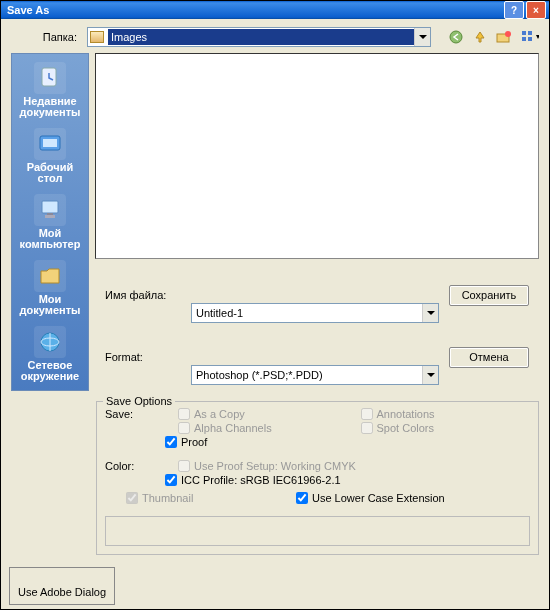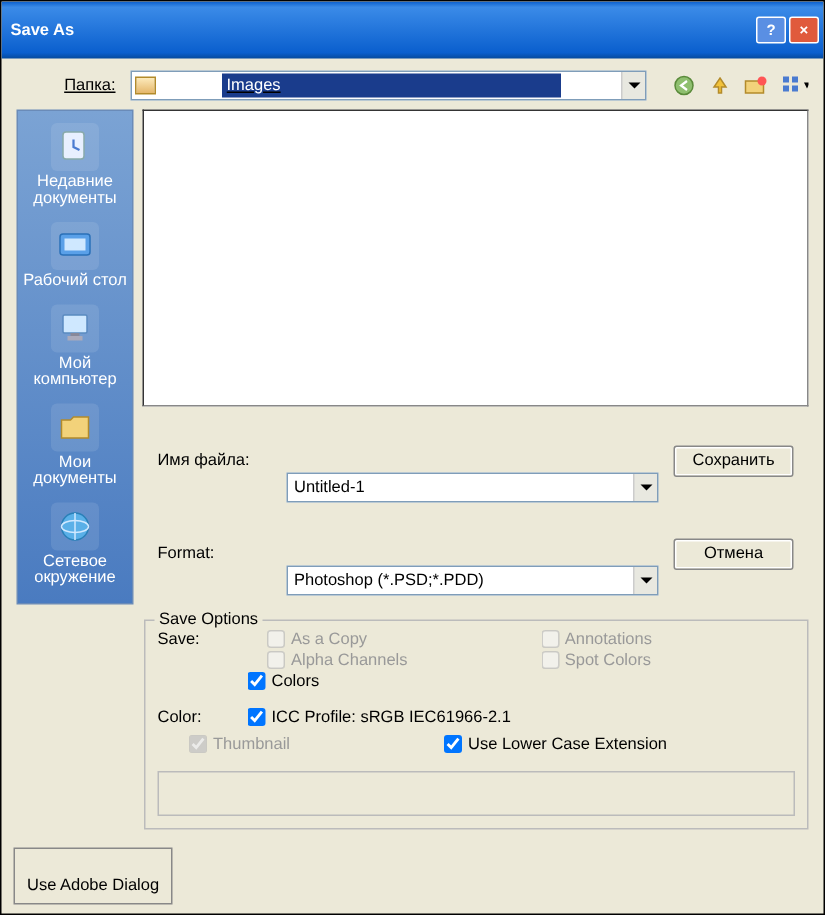--- a/index.html
+++ b/index.html
@@ -1,32 +1,32 @@
 <!DOCTYPE html>
 <html><head>
 <meta charset="utf-8">
 <style>
   * { box-sizing: border-box; margin: 0; padding: 0; font-family: Tahoma, sans-serif; font-size: 11px; }
   body { background: #ece9d8; width: 550px; height: 610px; border: 1px solid #000; display: flex; flex-direction: column; }
   .titlebar { background: linear-gradient(to bottom, #0a5fce, #3b8be8 10%, #0a5fce 90%, #054a9e); height: 38px; display: flex; align-items: center; padding: 0 3px 0 6px; color: #fff; font-weight: bold; }
   .titlebar-spacer { flex: 1; }
   .titlebar-btn { width: 20px; height: 18px; background: #5a8fe3; border: 1px solid #fff; margin-left: 2px; display: flex; align-items: center; justify-content: center; color: #fff; font-weight: bold; font-size: 10px; cursor: pointer; border-radius: 2px; }
   .titlebar-btn.close { background: #e05a3c; }
-  .toprow { display: flex; align-items: center; padding: 8px 10px 6px 10px; gap: 6px; text-decoration: underline; }
+  .toprow { display: flex; align-items: center; padding: 8px 10px 6px 10px; gap: 6px; }
   .toprow label { width: 70px; text-align: right; padding-right: 4px; }
-  .path-dd { flex: 1; display: flex; align-items: center; background: #fff; border: 1px solid #7f9db9; height: 20px; padding-left: 2px; gap: 40px; }
+  .path-dd { flex: 1; display: flex; align-items: center; background: #fff; border: 1px solid #7f9db9; height: 20px; padding-left: 2px; }
   .folder-icon { width: 14px; height: 12px; background: linear-gradient(#fceabb,#e5b76b); border: 1px solid #b38b2b; margin-right: 4px; }
   .path-dd input { border: none; outline: none; flex: 1; background: #1a3c8c; color: #fff; height: 16px; padding: 0 3px; }
   .dd-arrow { width: 16px; height: 18px; background: #e8e8e0; border-left: 1px solid #ccc; display: flex; align-items: center; justify-content: center; cursor: pointer; }
   .dd-arrow::after { content: ""; border-left: 4px solid transparent; border-right: 4px solid transparent; border-top: 4px solid #000; }
   .nav-icons { display: flex; gap: 6px; margin-left: 10px; align-items: center; }
   .nav-ic { width: 18px; height: 18px; display: flex; align-items: center; justify-content: center; cursor: pointer; }
   .midrow { display: flex; flex: 1; padding: 0 10px 6px 10px; gap: 6px; }
   .places { width: 78px; background: linear-gradient(to bottom, #7ba3d4, #4a7bc0); border: 1px solid #6a8bb8; display: flex; flex-direction: column; padding: 4px 2px; gap: 2px; }
-  .place { display: flex; flex-direction: column; align-items: center; padding: 4px 0; color: #fff; font-size: 10px; text-align: center; cursor: pointer; line-height: 11px;}
+  .place { display: flex; flex-direction: column; align-items: center; padding: 4px 0; color: #fff; font-size: 10px; text-align: center; cursor: pointer; line-height: 11px; font-weight: bold;}
   .place-ic { width: 32px; height: 32px; margin-bottom: 2px; display:flex; align-items:center; justify-content:center; background: rgba(255,255,255,0.1); border-radius: 4px; }
   .filelist { flex: 1; background: #fff; border: 1px inset #888; }
   .bottomfields { padding: 0 10px; }
   .frow { display: flex; align-items: center; margin-bottom: 6px; }
   .frow label { width: 86px; }
   .fdd { flex: 1; display: flex; background: #fff; border: 1px solid #7f9db9; height: 20px; align-items: center; margin-right: 10px; margin-top: 36px; }
   .fdd input { border: none; outline: none; flex: 1; padding: 0 4px; height: 18px; }
   .btn { width: 80px; height: 21px; background: #ece9d8; border: 1px solid #888; cursor: pointer; border-radius:2px; box-shadow: 0 0 0 1px #fff inset; }
   .saveopts { margin: 4px 10px 6px 95px; border: 1px solid #bbb; padding: 6px 8px 8px 8px; position: relative; }
   .saveopts-legend { position: absolute; top: -7px; left: 6px; background: #ece9d8; padding: 0 3px; }
@@ -174,39 +174,43 @@
           <label class="chk disabled">
               <input type="checkbox" disabled="" style="">
               <span>As a Copy</span>
             </label>
           <label class="chk disabled">
               <input type="checkbox" disabled="" style="">
               <span>Alpha Channels</span>
             </label>
           <label class="chk">
               <input type="checkbox" checked="" style="">
-              <span>Colors</span>
+              <span>Proof</span>
             </label>
         </div>
         <div>
           <label class="chk disabled">
               <input type="checkbox" disabled="" style="">
               <span>Annotations</span>
             </label>
           <label class="chk disabled">
               <input type="checkbox" disabled="" style="">
               <span>Spot Colors</span>
             </label>
         </div>
       </div>
     </div>
   </div>
   <div class="so-row" style="margin-top:10px;">
     <div class="so-label">Color:</div>
     <div class="so-opts">
+      <label class="chk disabled">
+          <input type="checkbox" disabled="" style="">
+          <span>Use Proof Setup:   Working CMYK</span>
+        </label>
       <label class="chk">
           <input type="checkbox" checked="" style="">
           <span>ICC Profile:  sRGB IEC61966-2.1</span>
         </label>
     </div>
   </div>
   <div class="footer-row">
     <label class="chk disabled" style="flex:0 0 170px;">
         <input type="checkbox" checked="" disabled="" style="">
         <span>Thumbnail</span>

